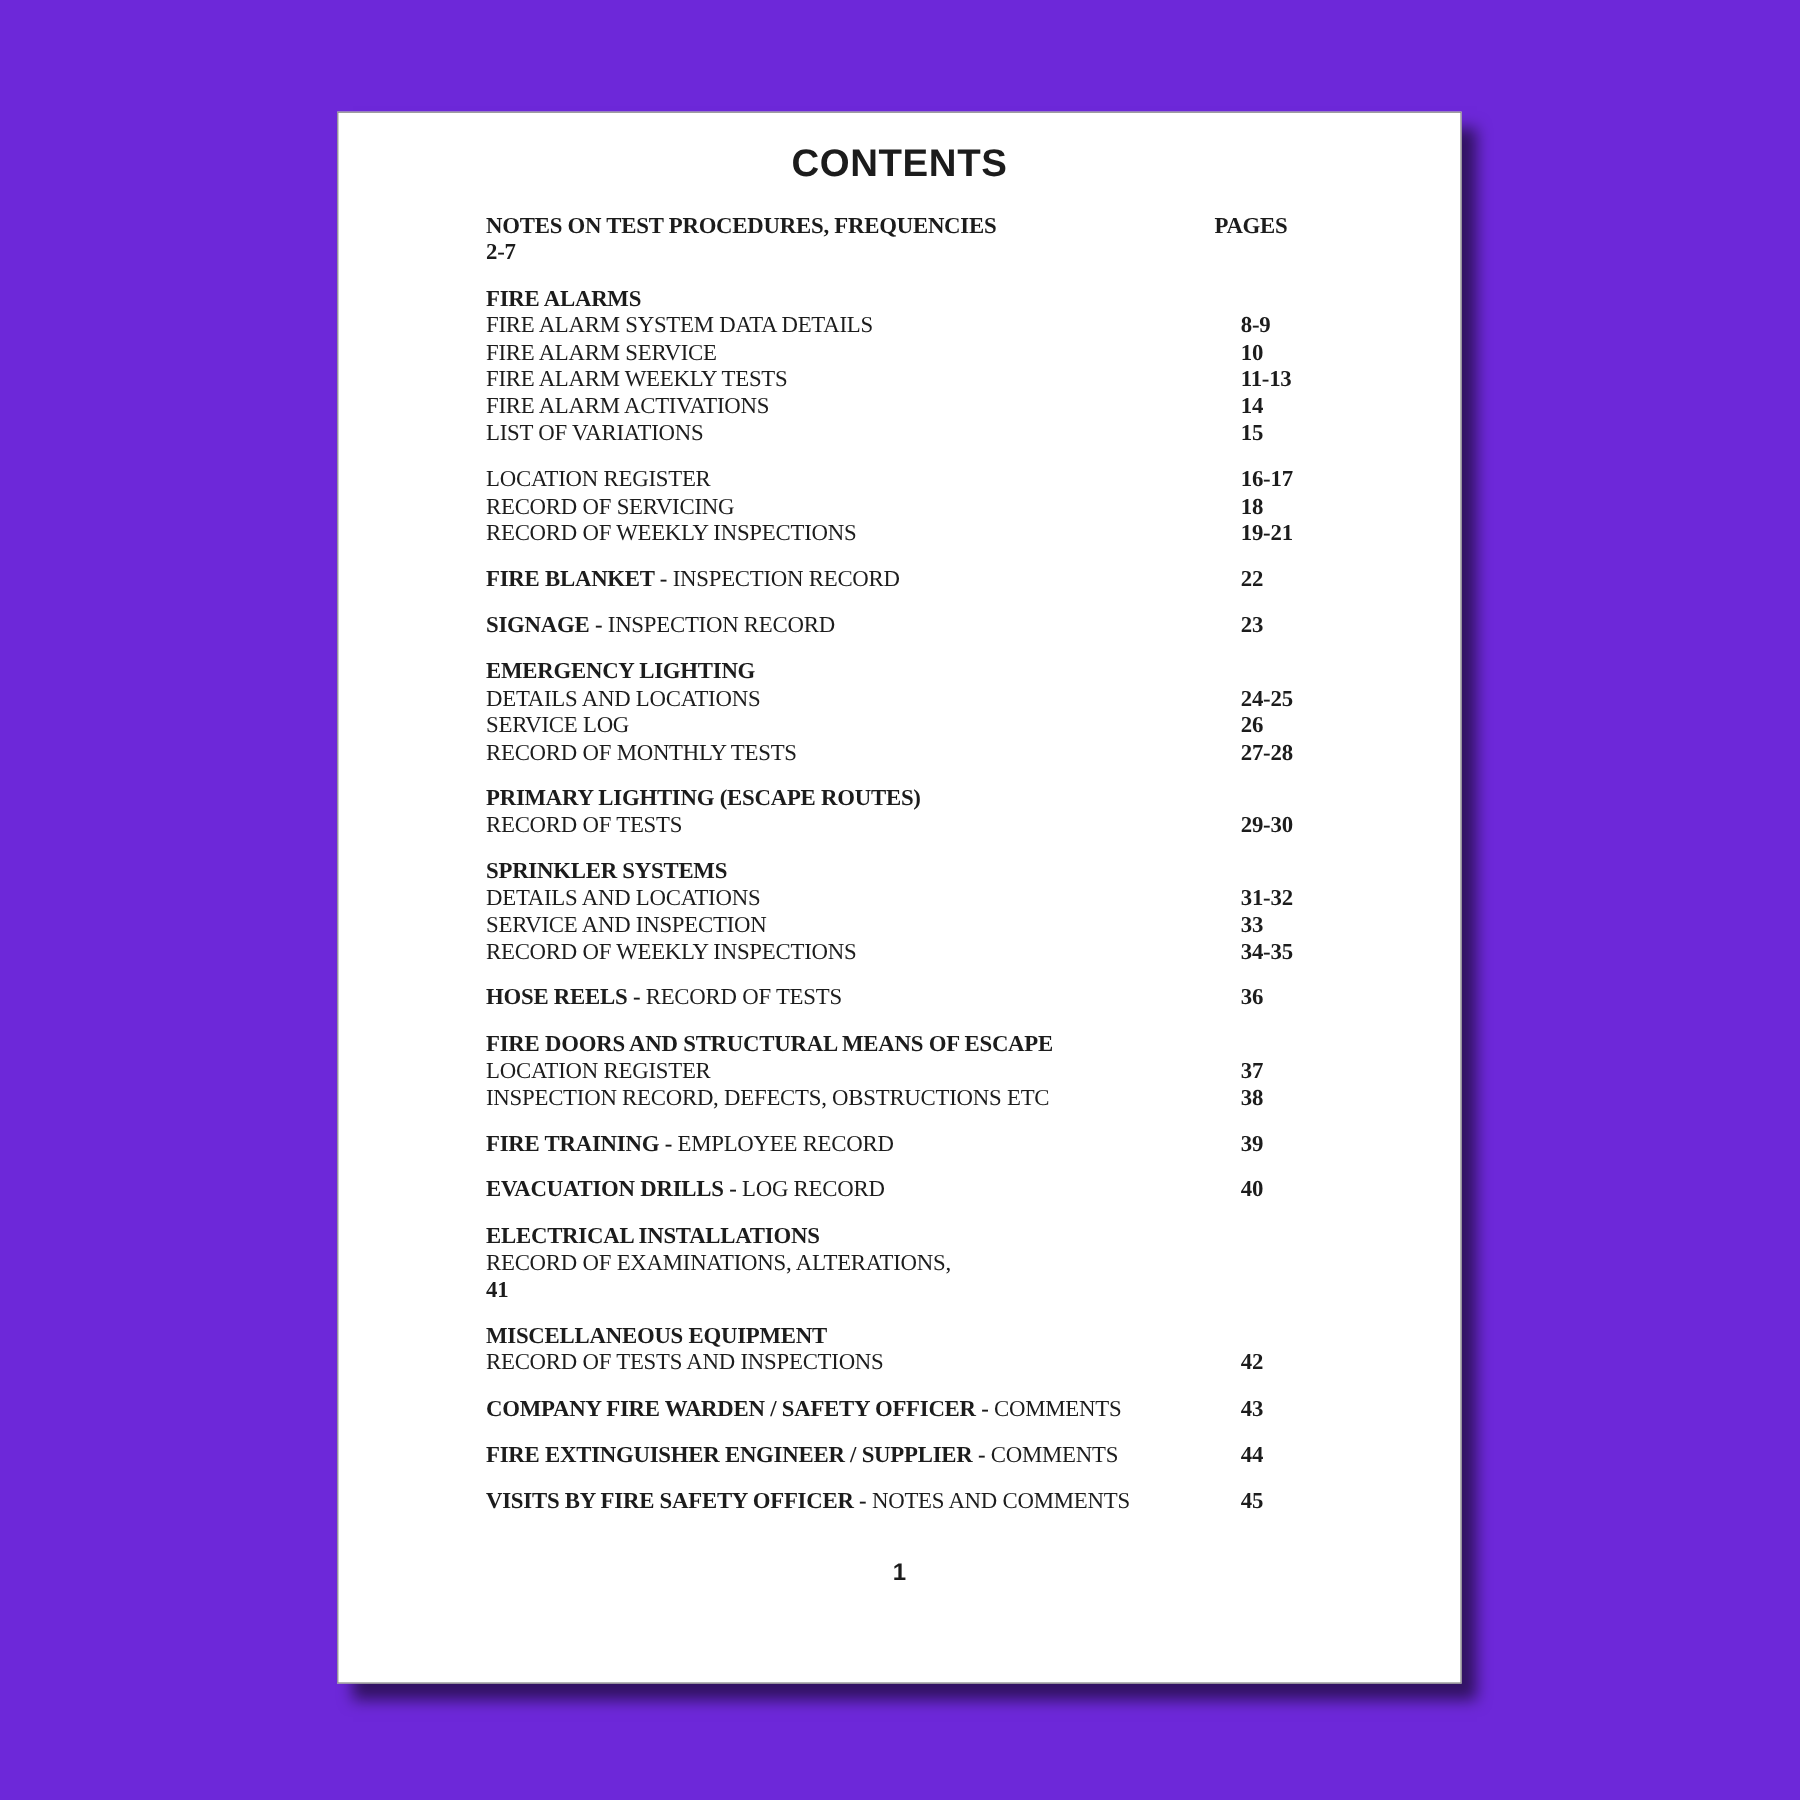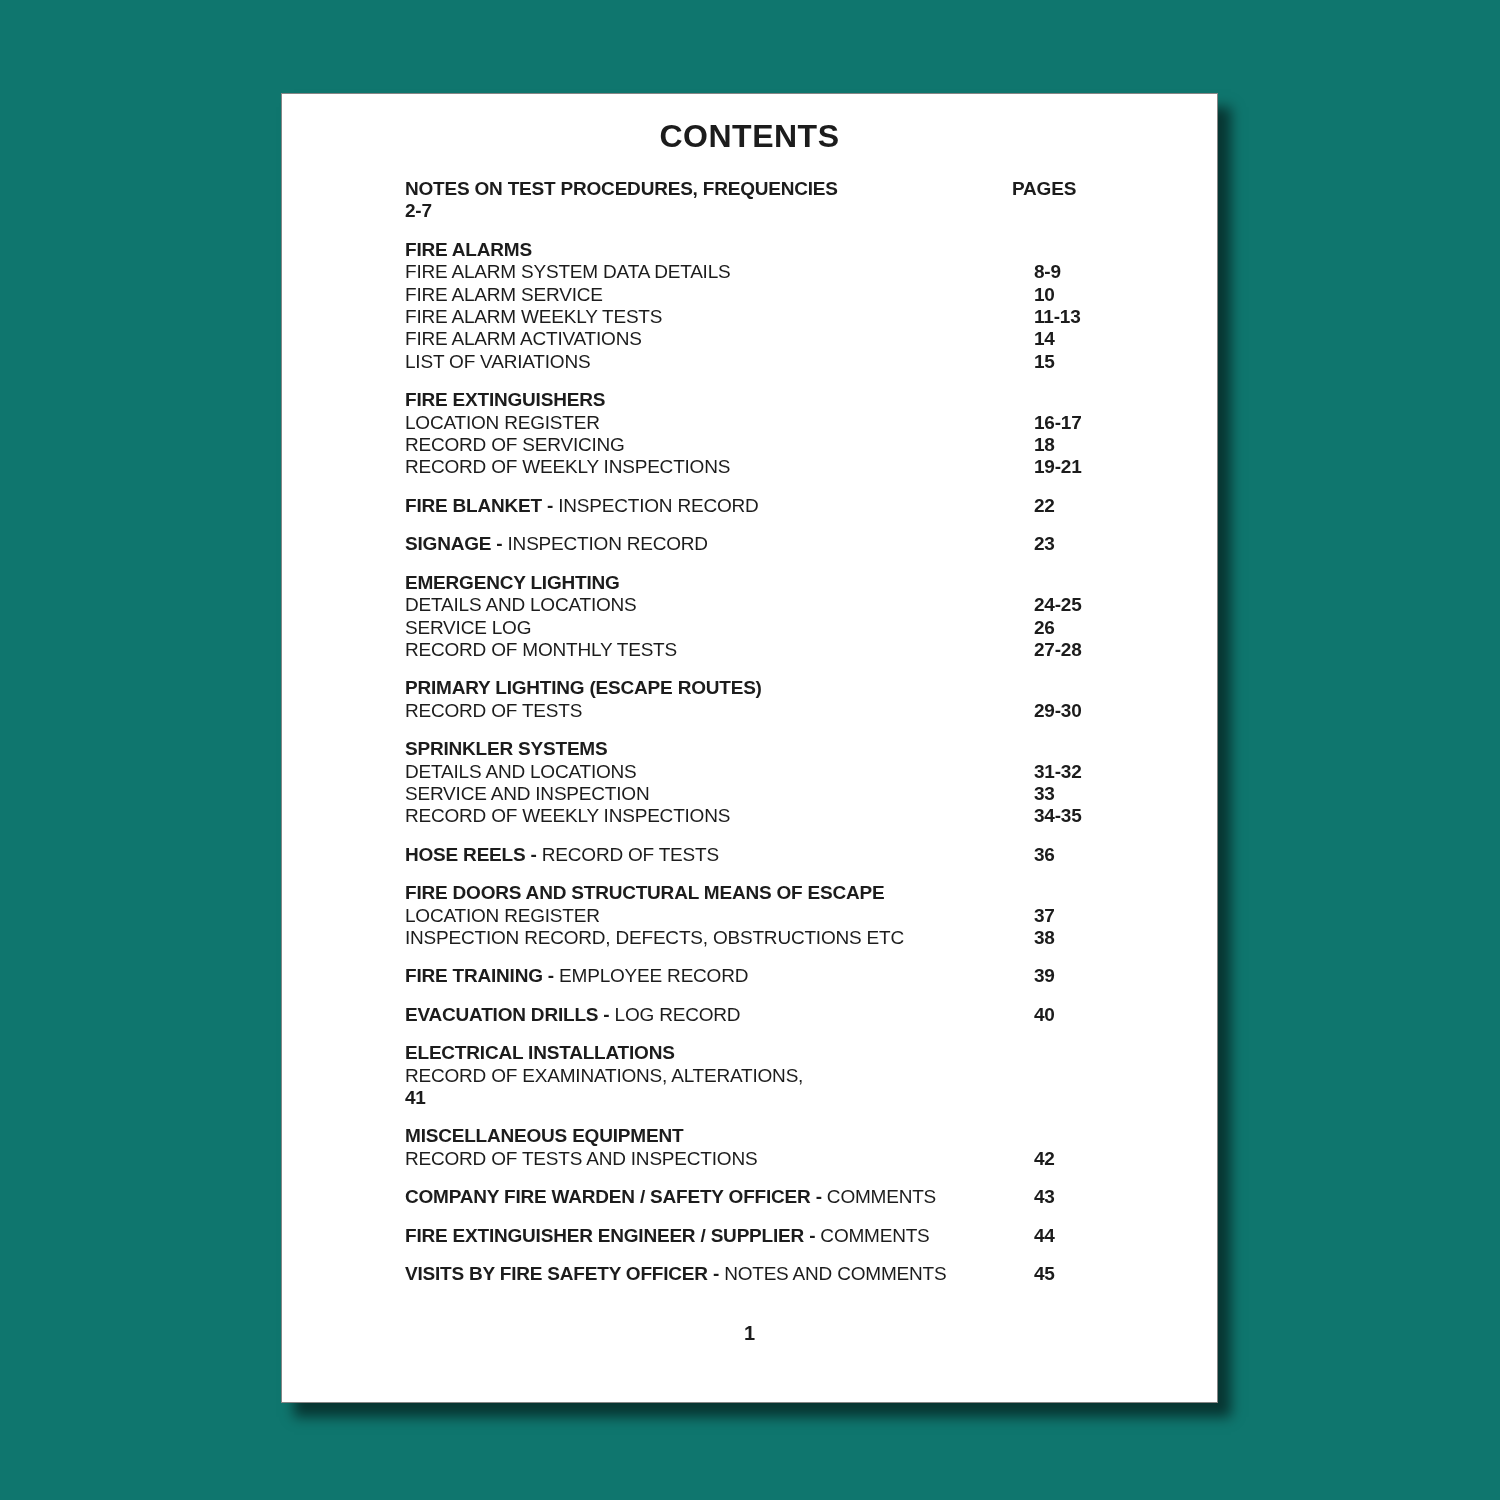--- a/index.html
+++ b/index.html
@@ -8,21 +8,21 @@
     background: #ffffff;
     width: 1500px;
     height: 1500px;
     font-family: "Liberation Sans", sans-serif;
     color: #1c1c1c;
   }
   .canvas {
     position: relative;
     width: 1500px;
     height: 1500px;
-    background: #0f766e;
+    background: #6d28d9;
     overflow: hidden;
   }
   .paper {
     position: absolute;
     left: 281px;
     top: 93px;
     width: 937px;
     height: 1310px;
     box-sizing: border-box;
     background: #ffffff;
@@ -36,20 +36,21 @@
     line-height: 34px;
     font-weight: bold;
     letter-spacing: 0.5px;
   }
   .toc {
     margin-top: 25px;
     padding-left: 123px;
     padding-right: 20px;
     font-size: 19px;
     letter-spacing: -0.2px;
+    font-family: Liberation Serif, serif;
   }
   .section { margin-top: 16px; }
   .section:first-child { margin-top: 0; }
   .row {
     display: flex;
     line-height: 22.4px;
   }
   .row .label {
     flex: 0 0 629px;
     width: 629px;
@@ -108,24 +109,20 @@
             <span class="label"><span>FIRE ALARM ACTIVATIONS</span></span>
             <span class="pages">14</span>
           </div>
           <div class="row">
             <span class="label"><span>LIST OF VARIATIONS</span></span>
             <span class="pages">15</span>
           </div>
         </div>
         <div class="section">
           <div class="row">
-            <span class="label"><span class="b">FIRE EXTINGUISHERS</span></span>
-            <span class="pages"></span>
-          </div>
-          <div class="row">
             <span class="label"><span>LOCATION REGISTER</span></span>
             <span class="pages">16-17</span>
           </div>
           <div class="row">
             <span class="label"><span>RECORD OF SERVICING</span></span>
             <span class="pages">18</span>
           </div>
           <div class="row">
             <span class="label"><span>RECORD OF WEEKLY INSPECTIONS</span></span>
             <span class="pages">19-21</span>

